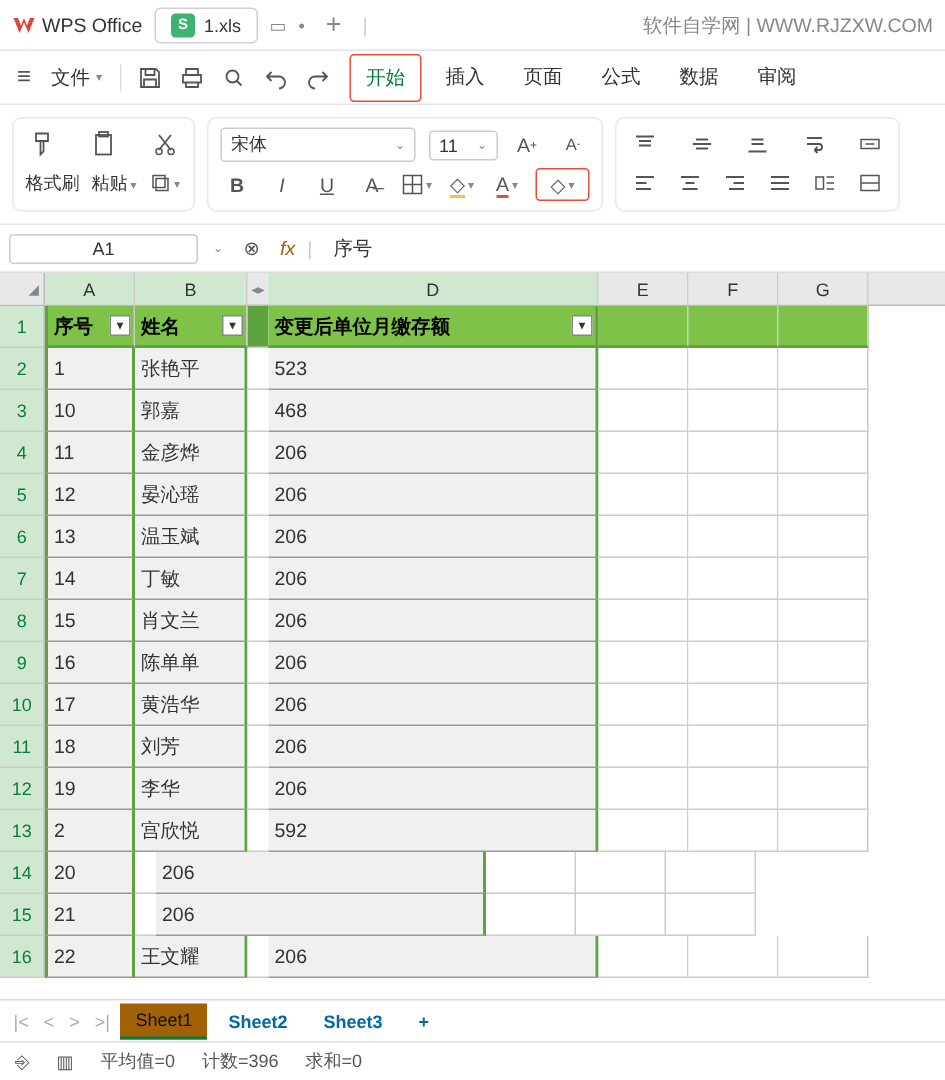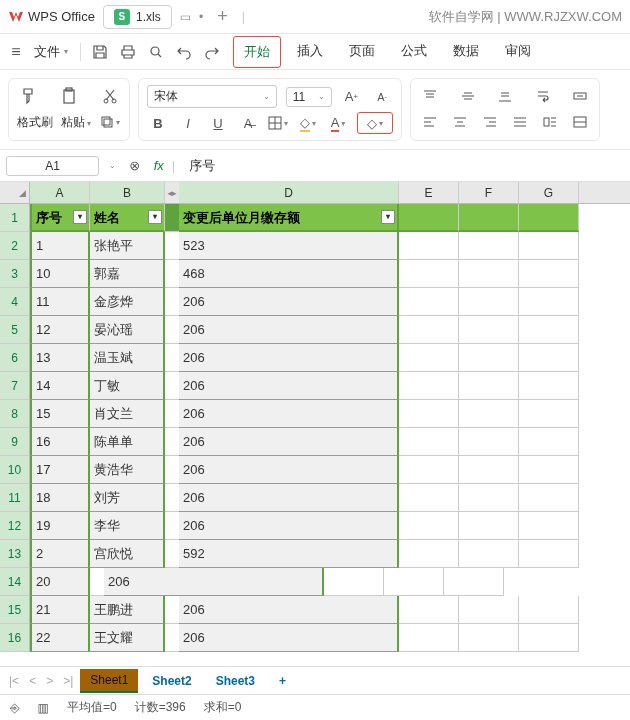--- a/index.html
+++ b/index.html
@@ -25,21 +25,21 @@
 .rg-row { display: flex; align-items: center; gap: 8px; justify-content: space-between; }
 .rg-label { font-size: 12px; text-align: center; }
 .font-sel { border: 1px solid #ccc; border-radius: 3px; padding: 2px 6px; font-size: 12px; width: 130px; display: flex; justify-content: space-between; align-items: center; }
 .size-sel { border: 1px solid #ccc; border-radius: 3px; padding: 2px 6px; font-size: 12px; width: 46px; display: flex; justify-content: space-between; align-items: center; }
 .tool-ic { width: 22px; height: 22px; display: flex; align-items: center; justify-content: center; color: #555; font-size: 13px; border-radius: 3px; }
 .tool-ic.red-box { border: 1px solid #e74c3c; width: 36px; }
 .tool-ic .under-red { border-bottom: 2px solid #e74c3c; }
 .tool-ic .under-yel { border-bottom: 2px solid #f6c344; }
 .drop-arr { font-size: 8px; color: #888; margin-left: 2px; }
 .formula-bar { display: flex; align-items: center; height: 32px; border-bottom: 1px solid #ddd; padding: 0 6px; gap: 8px; }
-.name-box { border: 1px solid #ccc; border-radius: 3px; padding: 2px 8px; width: 93px; font-size: 12px; text-align: center; }
+.name-box { border: 1px solid #ccc; border-radius: 3px; padding: 2px 8px; width: 126px; font-size: 12px; text-align: center; }
 .fx-area { display: flex; align-items: center; gap: 8px; flex: 1; }
 .fx-input { flex: 1; padding: 2px 6px; font-size: 13px; }
 .grid-area { flex: 1; overflow: hidden; display: flex; flex-direction: column; }
 .col-headers { display: flex; height: 22px; background: #e8e8e8; border-bottom: 1px solid #bbb; }
 .corner { width: 30px; border-right: 1px solid #bbb; background: #e8e8e8; display: flex; align-items: center; justify-content: flex-end; padding-right: 3px; color: #888; font-size: 9px; }
 .split-ind { width: 14px; display: flex; align-items: center; justify-content: center; color: #888; font-size: 9px; }
 .ch { border-right: 1px solid #ccc; text-align: center; font-size: 12px; color: #333; line-height: 22px; background: #e8e8e8; }
 .ch.sel { background: #d0e8d0; }
 .grid-body { flex: 1; overflow: hidden; display: flex; flex-direction: column; }
 .row { display: flex; height: 28px; }
@@ -266,21 +266,21 @@
         </span>
     </div>
   </div>
 </div>
 
 <div class="formula-bar">
   <div class="name-box">A1</div>
   <span class="drop-arr">⌄</span>
   <div class="fx-area">
     <span class="tool-ic">⊗</span>
-    <span style="font-style:italic;color:#15803d">fx</span>
+    <span style="font-style:italic;color:#a16207">fx</span>
     <span style="color:#ccc">|</span>
     <div class="fx-input">序号</div>
   </div>
 </div>
 
 <div class="grid-area">
   <div class="col-headers">
     <div class="corner">◢</div>
     <div class="ch sel wA">A</div>
     <div class="ch sel wB">B</div>
@@ -427,21 +427,20 @@
           <div class="cell green-border left-edge wA">20</div>
           <div class="split-cell"></div>
           <div class="cell green-border wD" style="border-right:2px solid #5fa33e">206</div>
           <div class="cell wE"></div>
           <div class="cell wF"></div>
           <div class="cell wG"></div>
         </div>
         <div class="row">
           <div class="rh sel">15</div>
           <div class="cell green-border left-edge wA">21</div>
-          <div class="cell green-border wB">王鹏进</div>
           <div class="split-cell"></div>
           <div class="cell green-border wD" style="border-right:2px solid #5fa33e">206</div>
           <div class="cell wE"></div>
           <div class="cell wF"></div>
           <div class="cell wG"></div>
         </div>
         <div class="row">
           <div class="rh sel">16</div>
           <div class="cell green-border left-edge wA">22</div>
           <div class="cell green-border wB">王文耀</div>

